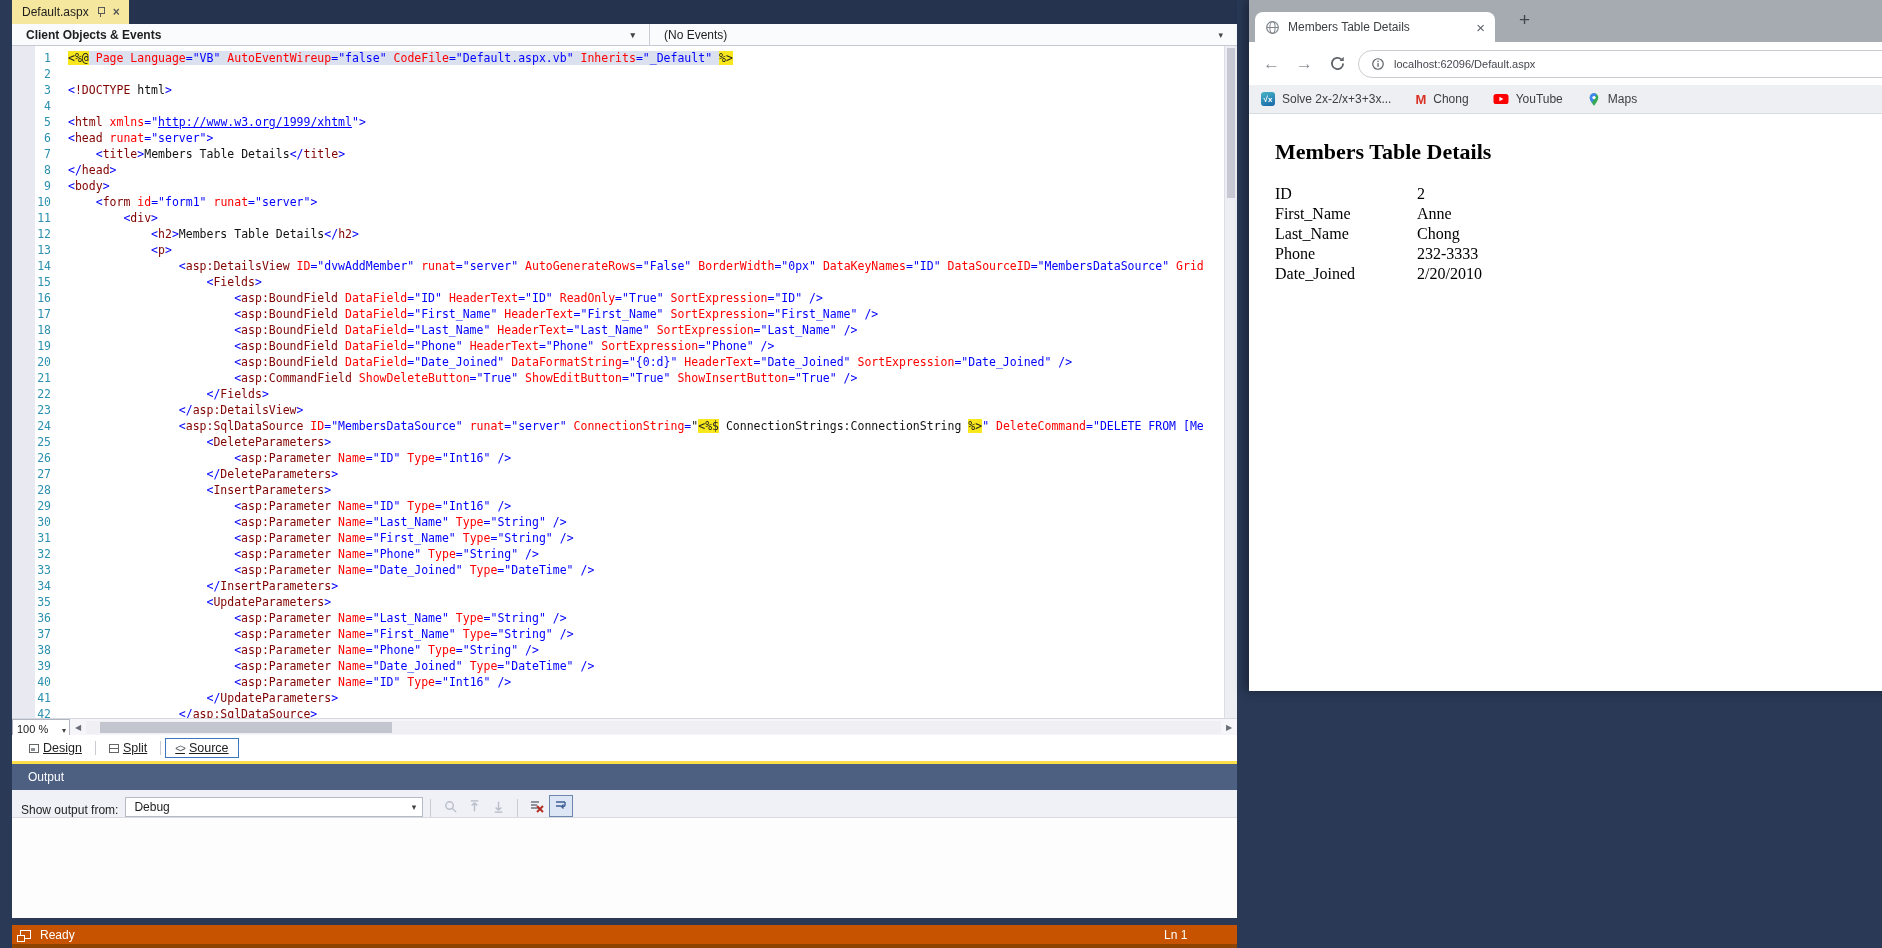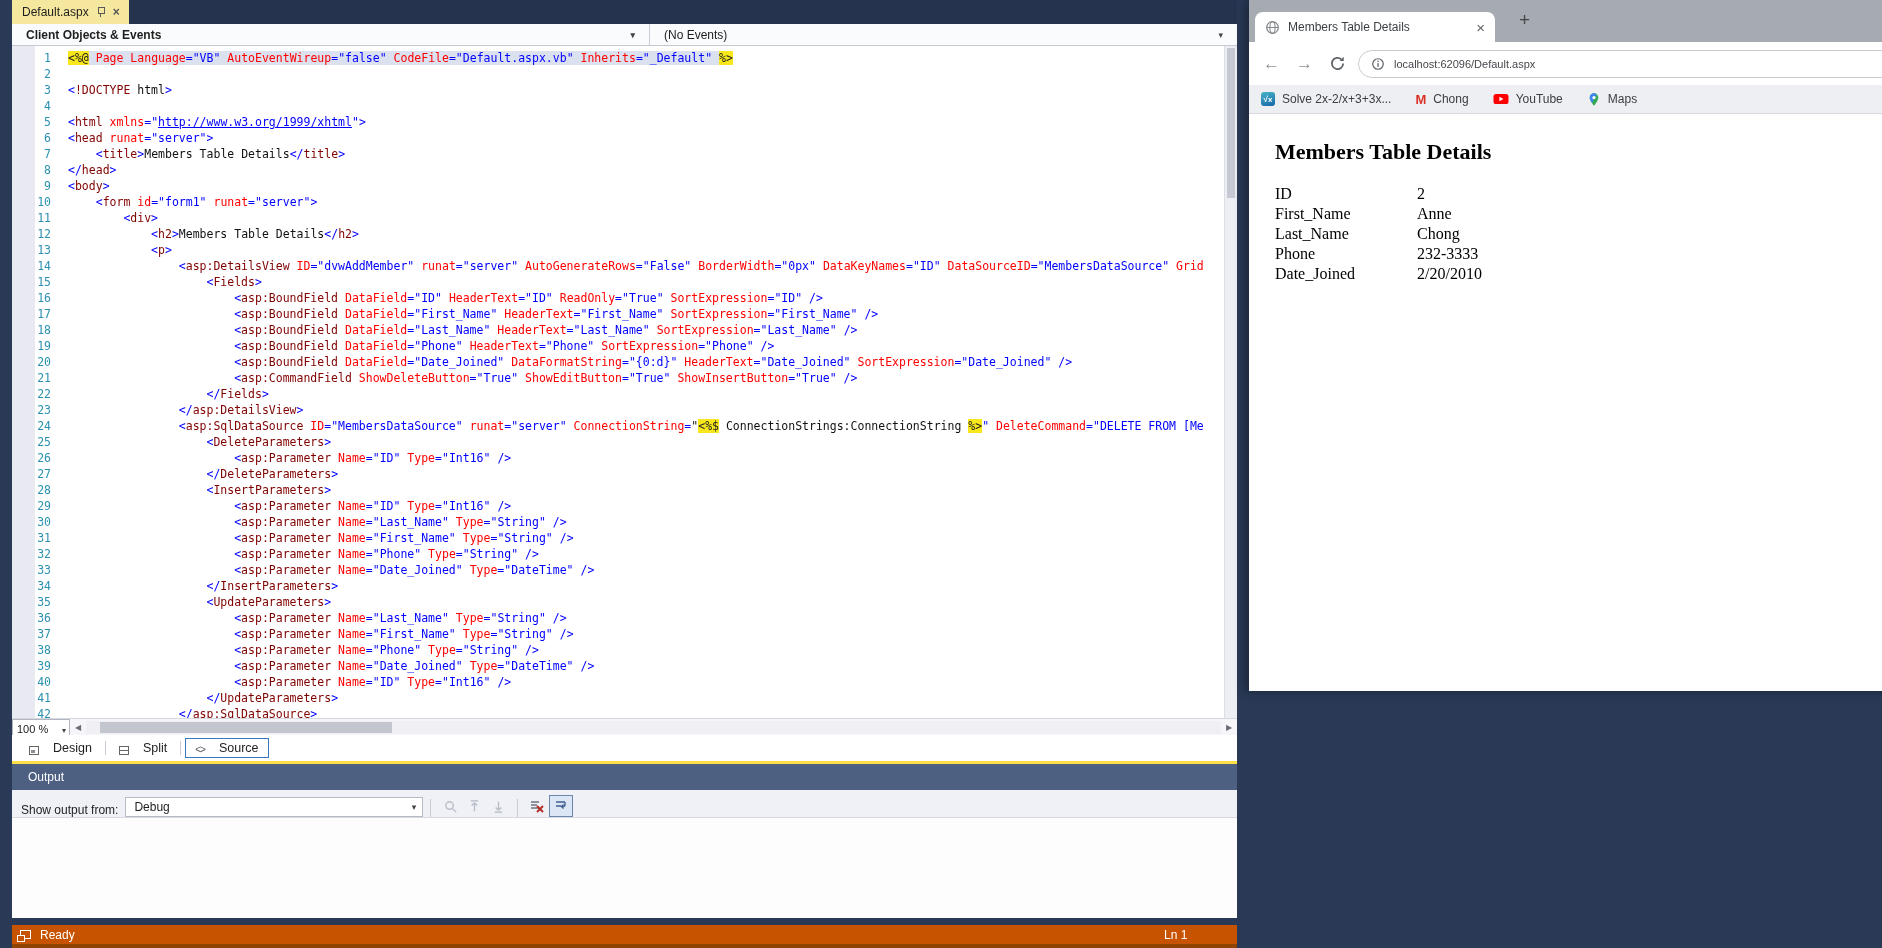--- a/index.html
+++ b/index.html
@@ -39,21 +39,21 @@
   .directive { background:#DCE1EF; }
 
   .vs-hscroll { position:absolute; top:718px; left:0; width:1225px; height:17px; background:#F6F6FA; border-top:1px solid #D6D8E0; display:flex; align-items:center; }
   .zoom-combo { width:58px; height:17px; background:#fff; border:1px solid #B2B6C2; font-size:11px; color:#222; display:flex; align-items:flex-end; padding:0 4px; position:relative; }
   .zoom-combo .caret { position:absolute; right:3px; font-size:8px; color:#444; }
   .hs-arrow { width:16px; text-align:center; font-size:8px; color:#6A6E78; }
   .hs-track { position:relative; flex:1; height:13px; background:#EFEFF4; }
   .hs-thumb { position:absolute; left:14px; top:1px; width:292px; height:11px; background:#C3C6CF; }
 
   .vs-viewtabs { position:absolute; top:735px; left:0; width:1225px; height:26px; background:#FFFFFF; display:flex; align-items:center; padding-left:8px; font-size:12.5px; color:#1E1E1E; }
-  .vtab { display:flex; align-items:flex-end; gap:14px; padding:2px 9px; }
+  .vtab { display:flex; align-items:center; gap:4px; padding:2px 9px;text-decoration:underline; }
   .vtab.active { border:1px solid #3A77BF; }
   .vsep { width:1px; height:14px; background:#C9CCD4; margin:0 4px; }
   .ic-design, .ic-split { width:10px; height:9px; border:1px solid #666; position:relative; display:inline-block; }
   .ic-design::after { content:""; position:absolute; left:1px; bottom:1px; width:4px; height:3px; background:#8A8F98; }
   .ic-split::after { content:""; position:absolute; left:0; right:0; top:3px; height:1px; background:#666; }
   .ic-source { font-size:10px; color:#55585F; letter-spacing:-1px; }
 
   .vs-output { position:absolute; top:764px; left:0; width:1225px; height:154px; }
   .output-header { height:26px; background:#4D6082; color:#FFFFFF; font-size:12px; display:flex; align-items:center; padding-left:16px; }
   .output-toolbar { height:28px; background:#EFF1F6; border-bottom:1px solid #D8DAE0; display:flex; align-items:flex-end; padding-left:9px; font-size:12px; color:#1E1E1E; }

